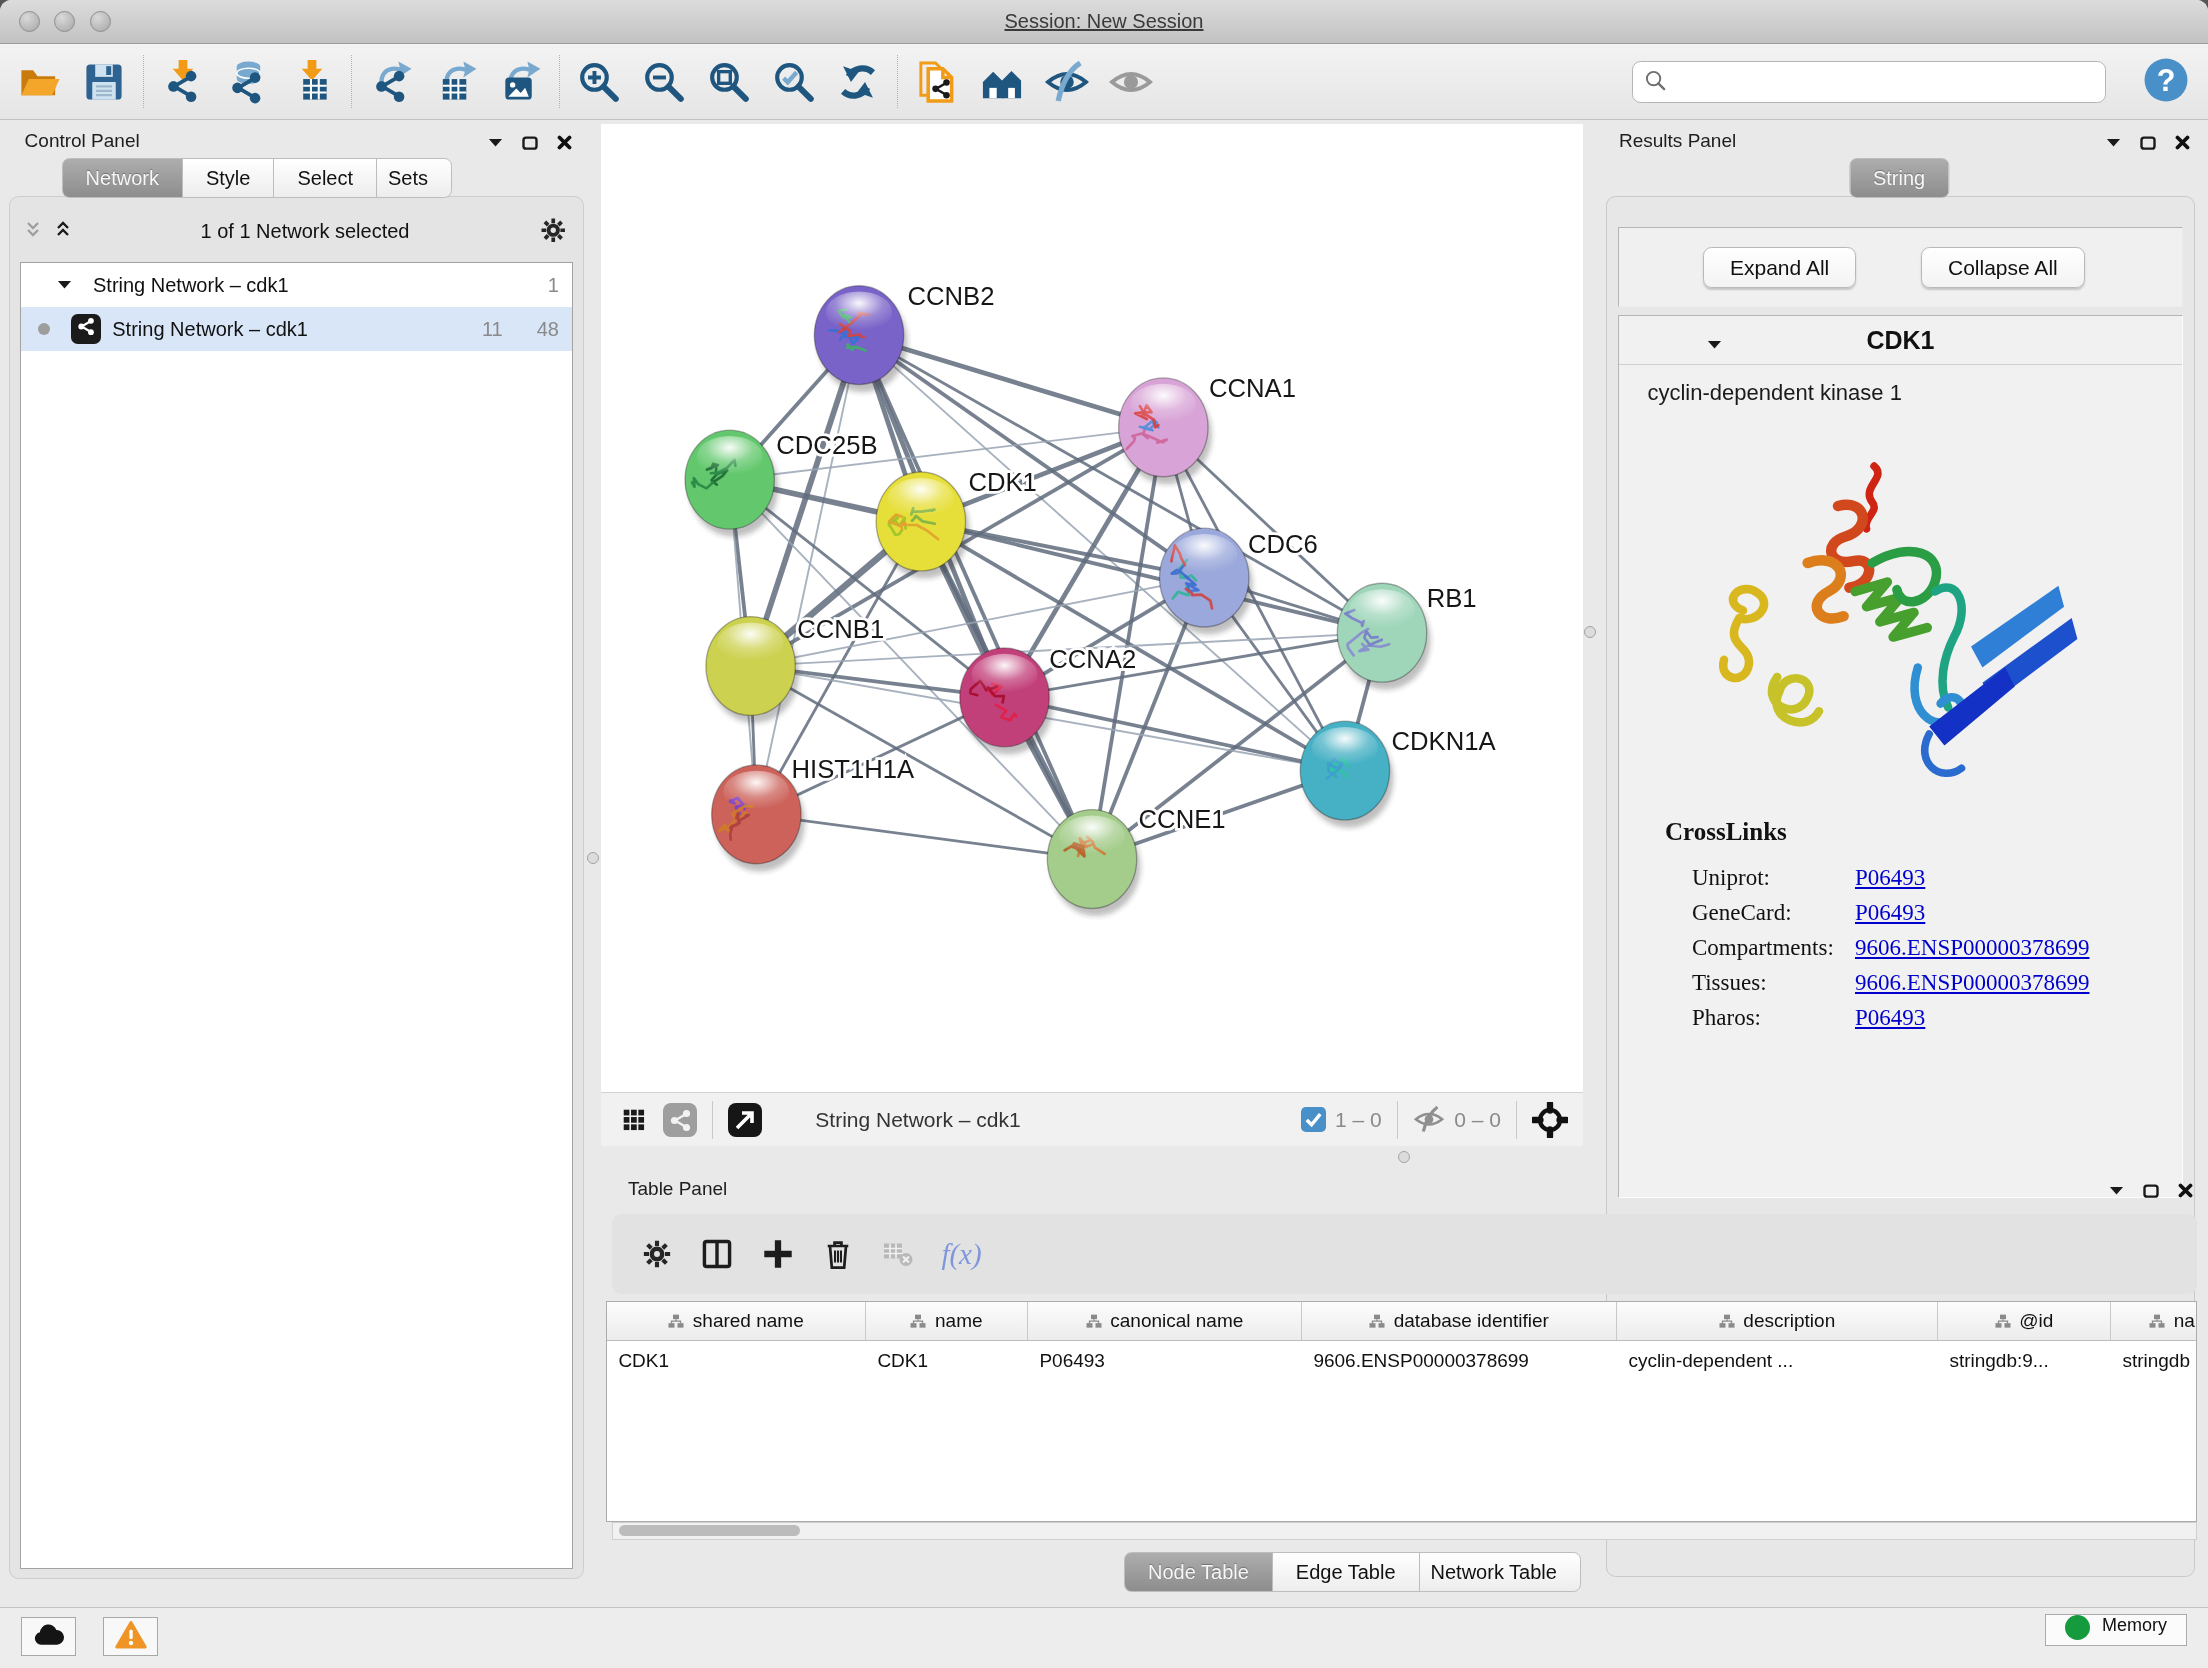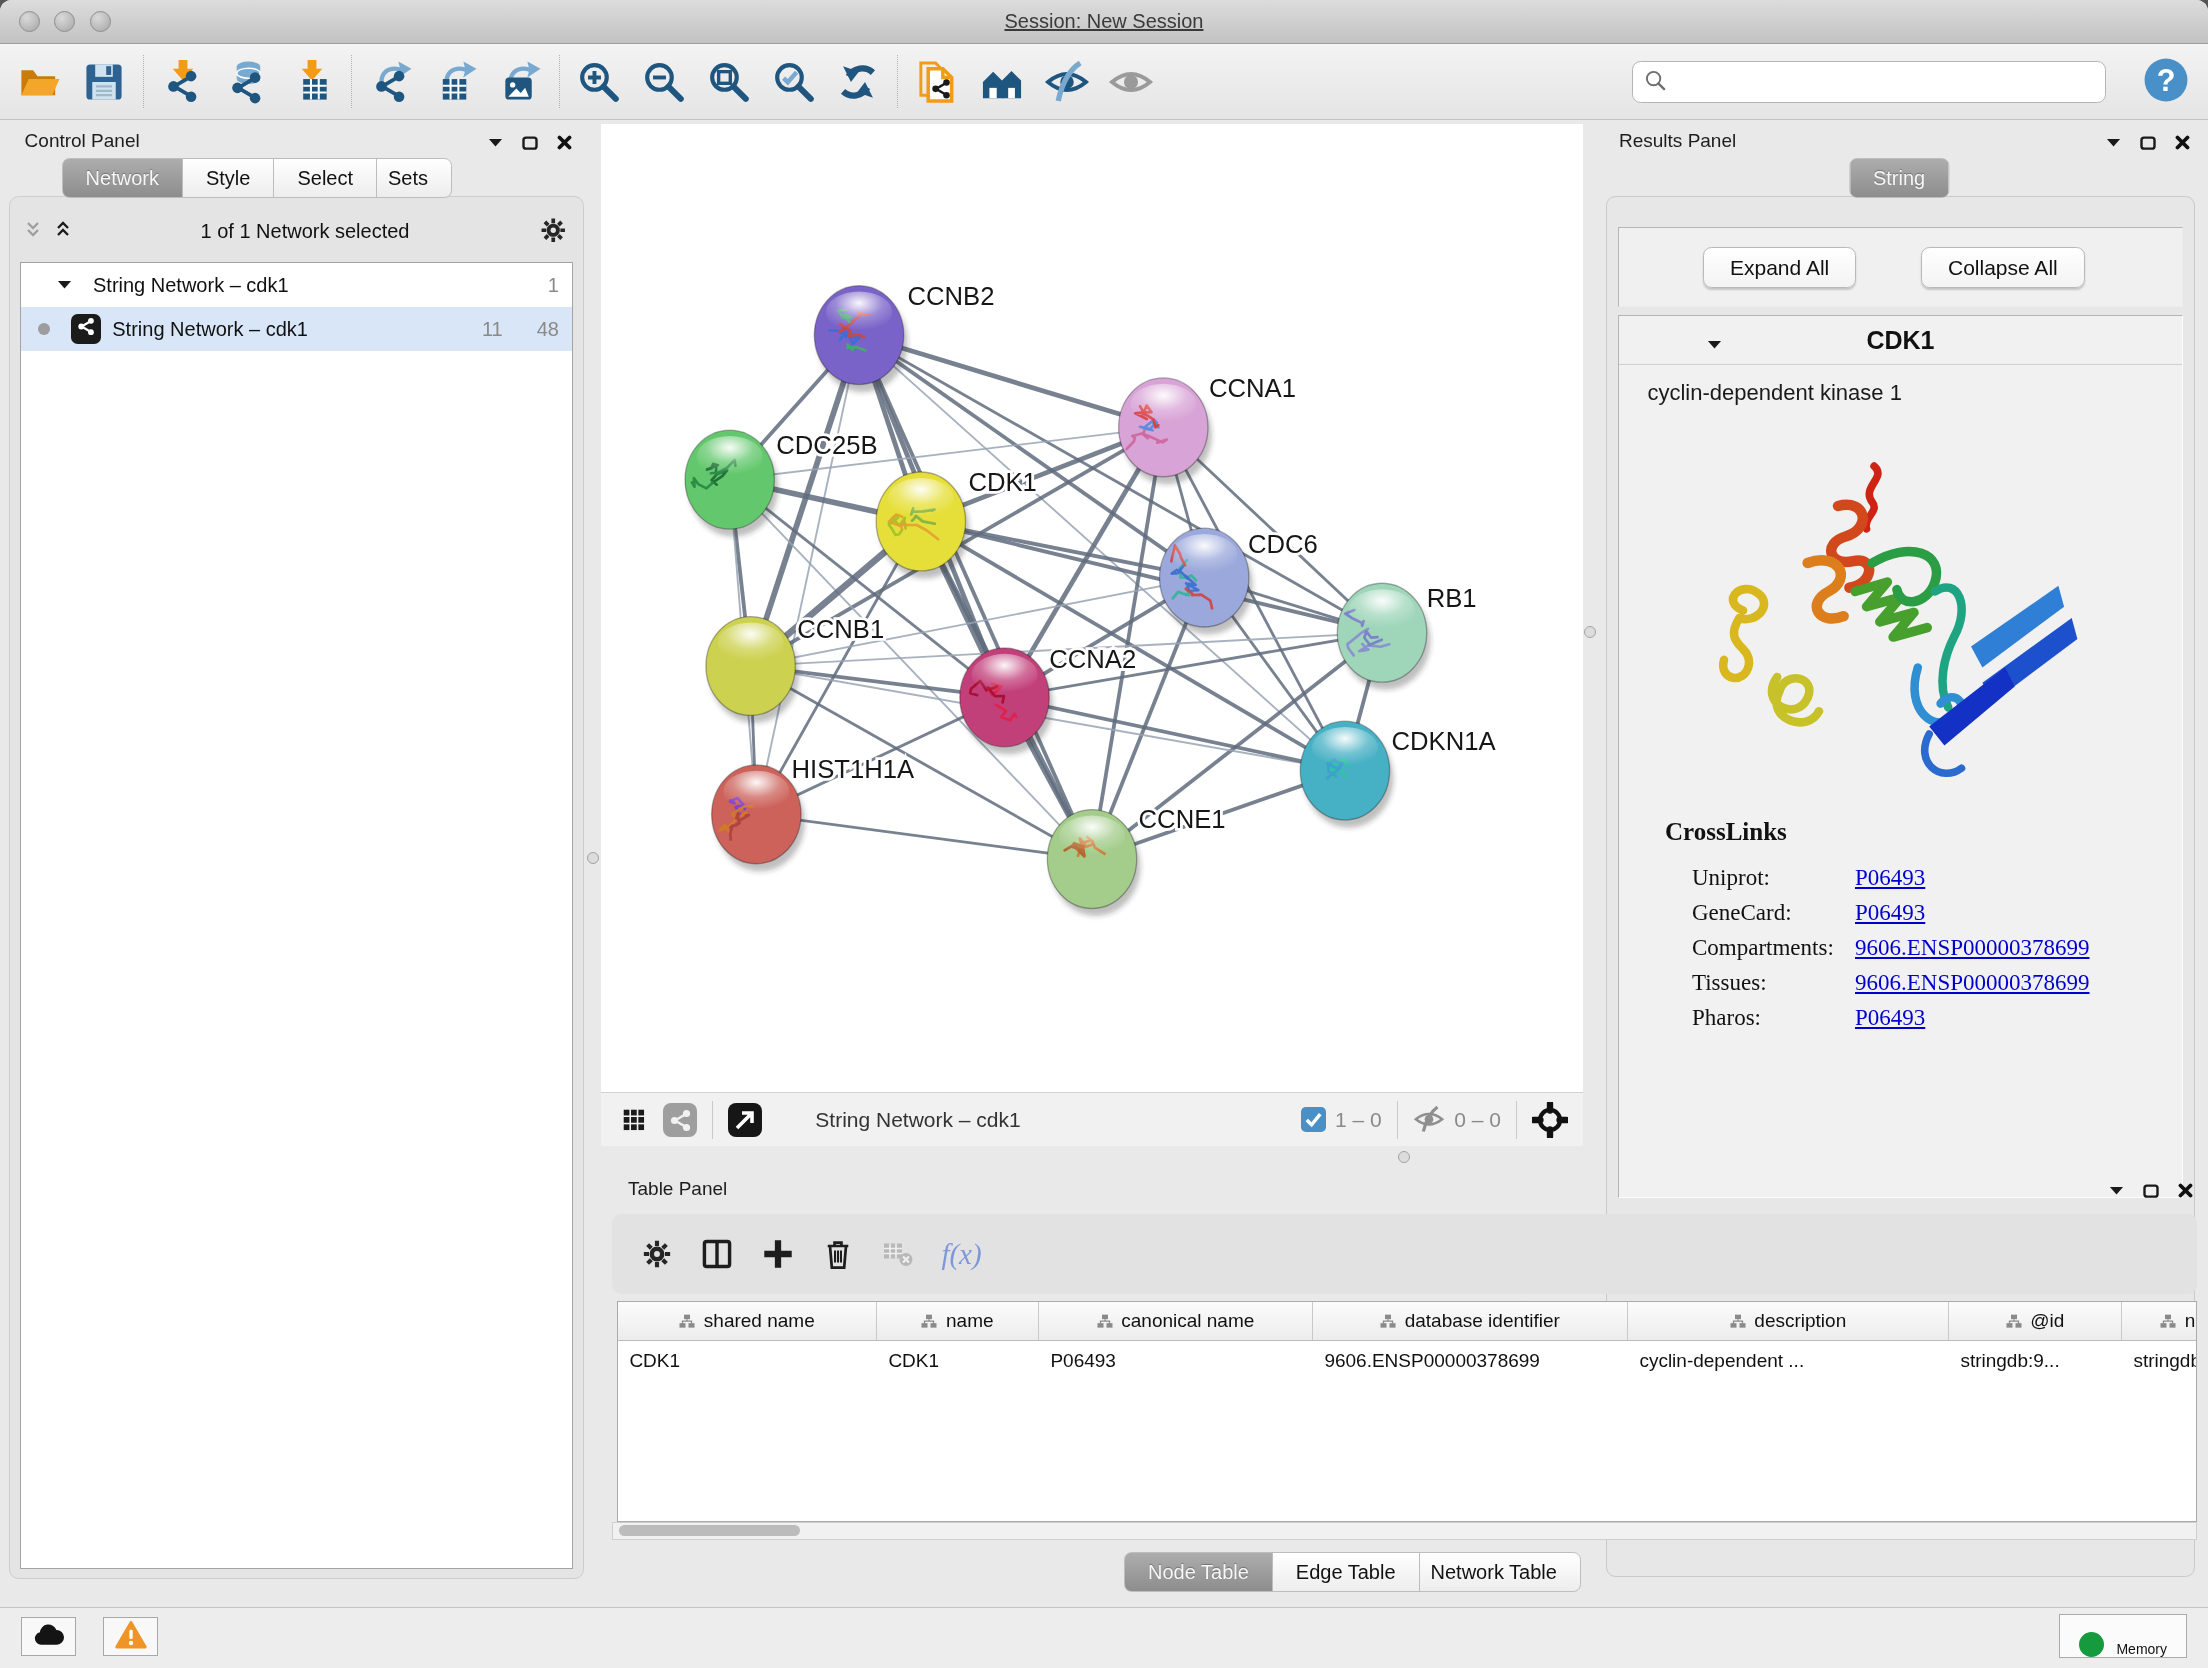--- a/index.html
+++ b/index.html
@@ -88,35 +88,35 @@
   .cl-label{padding-left:27px;}
   
   .table-panel{position:absolute;left:601px;top:1170px;right:0;height:438px;}
   .tp-header{position:absolute;top:7.6px;left:27px;}
   .tp-winicons{position:absolute;top:13.3px;right:15px;}
   .tp-toolbar{position:absolute;top:44px;left:11.4px;right:11.4px;height:80px;background:#e2e2e2;border-radius:9.5px;
               display:flex;align-items:center;gap:28.5px;padding-left:28.5px;}
   .tp-ic{display:flex;align-items:center;justify-content:center;}
   .tp-ic.dis{opacity:.5;}
   .fx{font-family:"Liberation Serif","DejaVu Serif",serif;font-style:italic;font-size:29px;color:#1d4ed8;}
-  .tp-table{position:absolute;top:131px;left:16px;right:11.4px;height:221px;background:#fff;border:1px solid #ababab;overflow:hidden;}
+  .tp-table{position:absolute;top:131px;left:5px;right:11.4px;height:221px;background:#fff;border:1px solid #ababab;overflow:hidden;}
   .tp-head{display:flex;height:39px;background:linear-gradient(#fcfcfc,#ececec);border-bottom:1px solid #bcbcbc;}
   .th{display:flex;align-items:center;justify-content:center;gap:8.6px;font-size:19px;color:#111;
       border-right:1px solid #c9c9c9;overflow:hidden;white-space:nowrap;flex:0 0 auto;}
   .tp-row{display:flex;height:40px;font-size:19px;color:#111;}
   .td{padding:8.6px 5.7px 0 11.4px;white-space:nowrap;overflow:hidden;flex:0 0 auto;}
   .tp-scroll{position:absolute;top:352px;left:11.4px;right:11.4px;height:18px;background:#f1f1f1;border:1px solid #cfcfcf;}
   .tp-thumb{position:absolute;left:5.7px;top:1.9px;width:181px;height:11.4px;border-radius:6.7px;background:#bcbcbc;}
   .tp-tabs{position:absolute;top:382px;left:524px;display:flex;}
   
   .statusbar{position:absolute;left:0;top:1607px;right:0;height:61px;background:#ededed;border-top:1px solid #c4c4c4;}
   .sb-btn{position:absolute;top:8.6px;width:55px;height:39px;border:1.9px solid #a8a8a8;background:#f8f8f8;
           display:flex;align-items:center;justify-content:center;}
-  .memory-btn{position:absolute;right:21px;top:5.7px;height:44px;border:1px solid #ababab;background:#fbfbfb;
-          display:flex;align-items:flex-end;gap:12.4px;padding:0 19px;font-size:14px;color:#111;}
+  .memory-btn{position:absolute;right:21px;top:5.7px;height:32px;border:1px solid #ababab;background:#fbfbfb;
+          display:flex;align-items:flex-start;gap:12.4px;padding:0 19px;font-size:18px;color:#111;}
   .memdot{width:25px;height:25px;border-radius:50%;background:#169a3e;}
   text{font-family:"Liberation Sans",sans-serif;}
 </style>
 </head>
 <body>
 
 <div class="window">
 
   <div class="titlebar">
     <div class="traffic">

